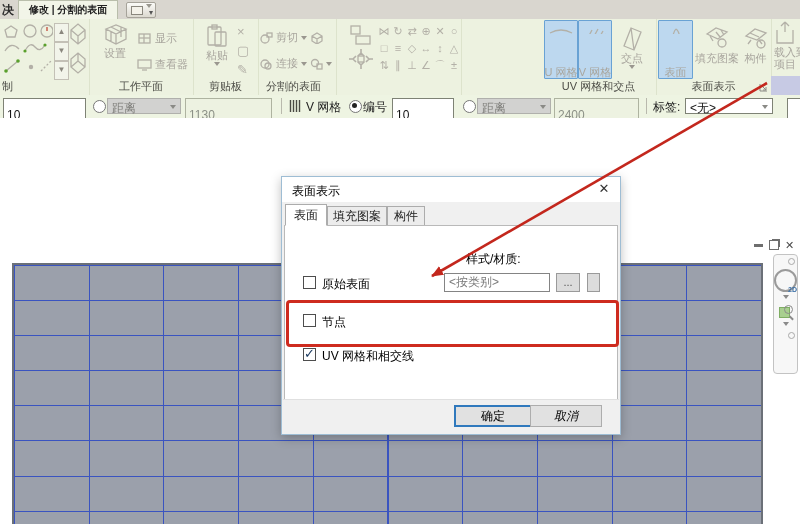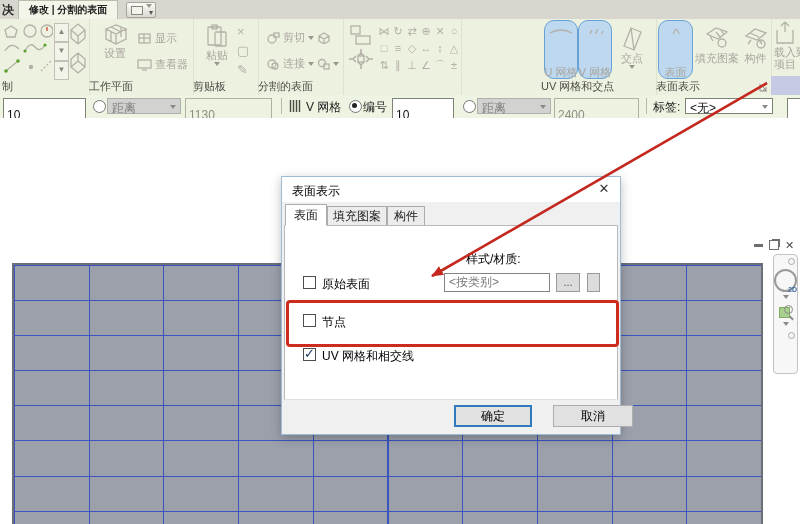--- a/index.html
+++ b/index.html
@@ -12,24 +12,24 @@
   #partialtab{left:2px;top:2px;font-size:12px;font-weight:bold;color:#2b2b2b;}
   #activetab{left:18px;top:0;height:18px;line-height:18px;padding:0 10px;background:#f2f5e8;
              border:1px solid #b9beab;border-bottom:none;font-size:10px;font-weight:bold;color:#222;}
   #tabarrowbtn{left:126px;top:2px;width:28px;height:14px;background:linear-gradient(#fbfbf8,#dcd9d0);
              border:1px solid #a6a39a;border-radius:2px;}
   #tabarrowbtn .pic{position:absolute;left:4px;top:3px;width:10px;height:7px;border:1px solid #8a877e;background:#f4f2ea;}
   #tabarrowbtn .chev{position:absolute;right:3px;top:1px;font-size:8px;color:#555;}
   
   #ribbon{left:0;top:19px;width:800px;height:76px;background:#edf2e0;}
   .panel{position:absolute;top:0;height:76px;border-right:1px solid #dde3cc;}
-  .plabel{position:absolute;bottom:1px;left:0;right:0;font-size:11px;color:#4c4c46;}
+  .plabel{position:absolute;bottom:1px;left:0;right:0;text-align:center;font-size:11px;color:#4c4c46;}
   .bigbtn{position:absolute;display:flex;flex-direction:column;align-items:center;justify-content:flex-start;}
   .bigbtn .lbl{font-size:11px;color:#a9a69e;white-space:nowrap;line-height:12px;}
-  .blue{background:#bdd8ef;border:1px solid #69a2d4;border-radius:10px;gap:32px;}
+  .blue{background:#bdd8ef;border:1px solid #69a2d4;border-radius:1px;gap:32px;}
   .rowbtn{position:absolute;display:flex;align-items:center;gap:3px;font-size:11px;color:#a9a69e;white-space:nowrap;}
   .chev{display:inline-block;width:0;height:0;border-left:3px solid transparent;border-right:3px solid transparent;border-top:4px solid #9a978f;}
   .gicon{stroke:#b3b0a7;fill:none;stroke-width:1.3;}
   .glyph{color:#b3b0a7;}
   .scrollcol div{width:13px;height:17px;border:1px solid #c3c0b6;background:#f2f4ea;color:#8a877e;
                  font-size:8px;text-align:center;line-height:16px;}
   .mgrid{display:grid;grid-template-columns:repeat(6,14px);grid-auto-rows:17px;color:#b3b0a7;
          font-size:11px;text-align:center;line-height:16px;}
   #lavender{left:771px;top:57px;width:29px;height:19px;background:#c7cae4;}
   
@@ -173,21 +173,21 @@
       <span class="chev" style="margin-top:1px;"></span>
     </div>
     <div class="abs" style="left:44px;top:5px;display:flex;flex-direction:column;gap:4px;font-size:13px;">
       <span class="glyph">×</span>
       <span class="glyph">▢</span>
       <span class="glyph">✎</span>
     </div>
     <div class="plabel">剪贴板</div>
   </div>
 
-  <div class="panel" style="left:258px;width:85px;">
+  <div class="panel" style="left:251px;width:85px;">
     <div class="rowbtn" style="left:8px;top:11px;">
       <svg width="14" height="12">
           <circle cx="6" cy="7" r="4" class="gicon"></circle>
           <rect x="8" y="1" width="5" height="4" class="gicon"></rect>
         </svg>
       <span>剪切</span>
       <span class="chev"></span>
       <svg width="13" height="12">
           <path d="M2,4 L7,1 L12,4 L12,9 L7,12 L2,9 Z M2,4 L7,7 L12,4 M7,7 L7,12" class="gicon"></path>
         </svg>
@@ -369,21 +369,21 @@
     <input id="matbox" style="top: 47px;" value="&lt;按类别&gt;">
     <div class="smallbtn" style="left:271px;top:47px;width:24px;">...</div>
     <div class="smallbtn" style="left:302px;top:47px;width:13px;"></div>
     <span class="cb" style="left:18px;top:88px;"></span>
     <span class="dlabel" style="left:37px;top:88px;">节点</span>
     <span class="cb checked" style="left:18px;top:122px;"></span>
     <span class="dlabel" style="left:37px;top:122px;">UV 网格和相交线</span>
   </div>
   <div id="dlg-footer">
     <div class="wbtn def" style="left:171px;width:78px;">确定</div>
-    <div class="wbtn" style="left:270px;width:80px;">取消</div>
+    <div class="wbtn" style="left:247px;width:72px;font-style:italic;">取消</div>
   </div>
 </div>
 
 <div id="redbox" class="abs"></div>
 <svg id="arrowsvg" class="abs">
   <defs>
     <marker id="ah" markerWidth="14" markerHeight="12" refX="11" refY="5" orient="auto" markerUnits="userSpaceOnUse">
       <path d="M0,0 L12,5 L0,10 z" fill="#c3271d"></path>
     </marker>
   </defs>

